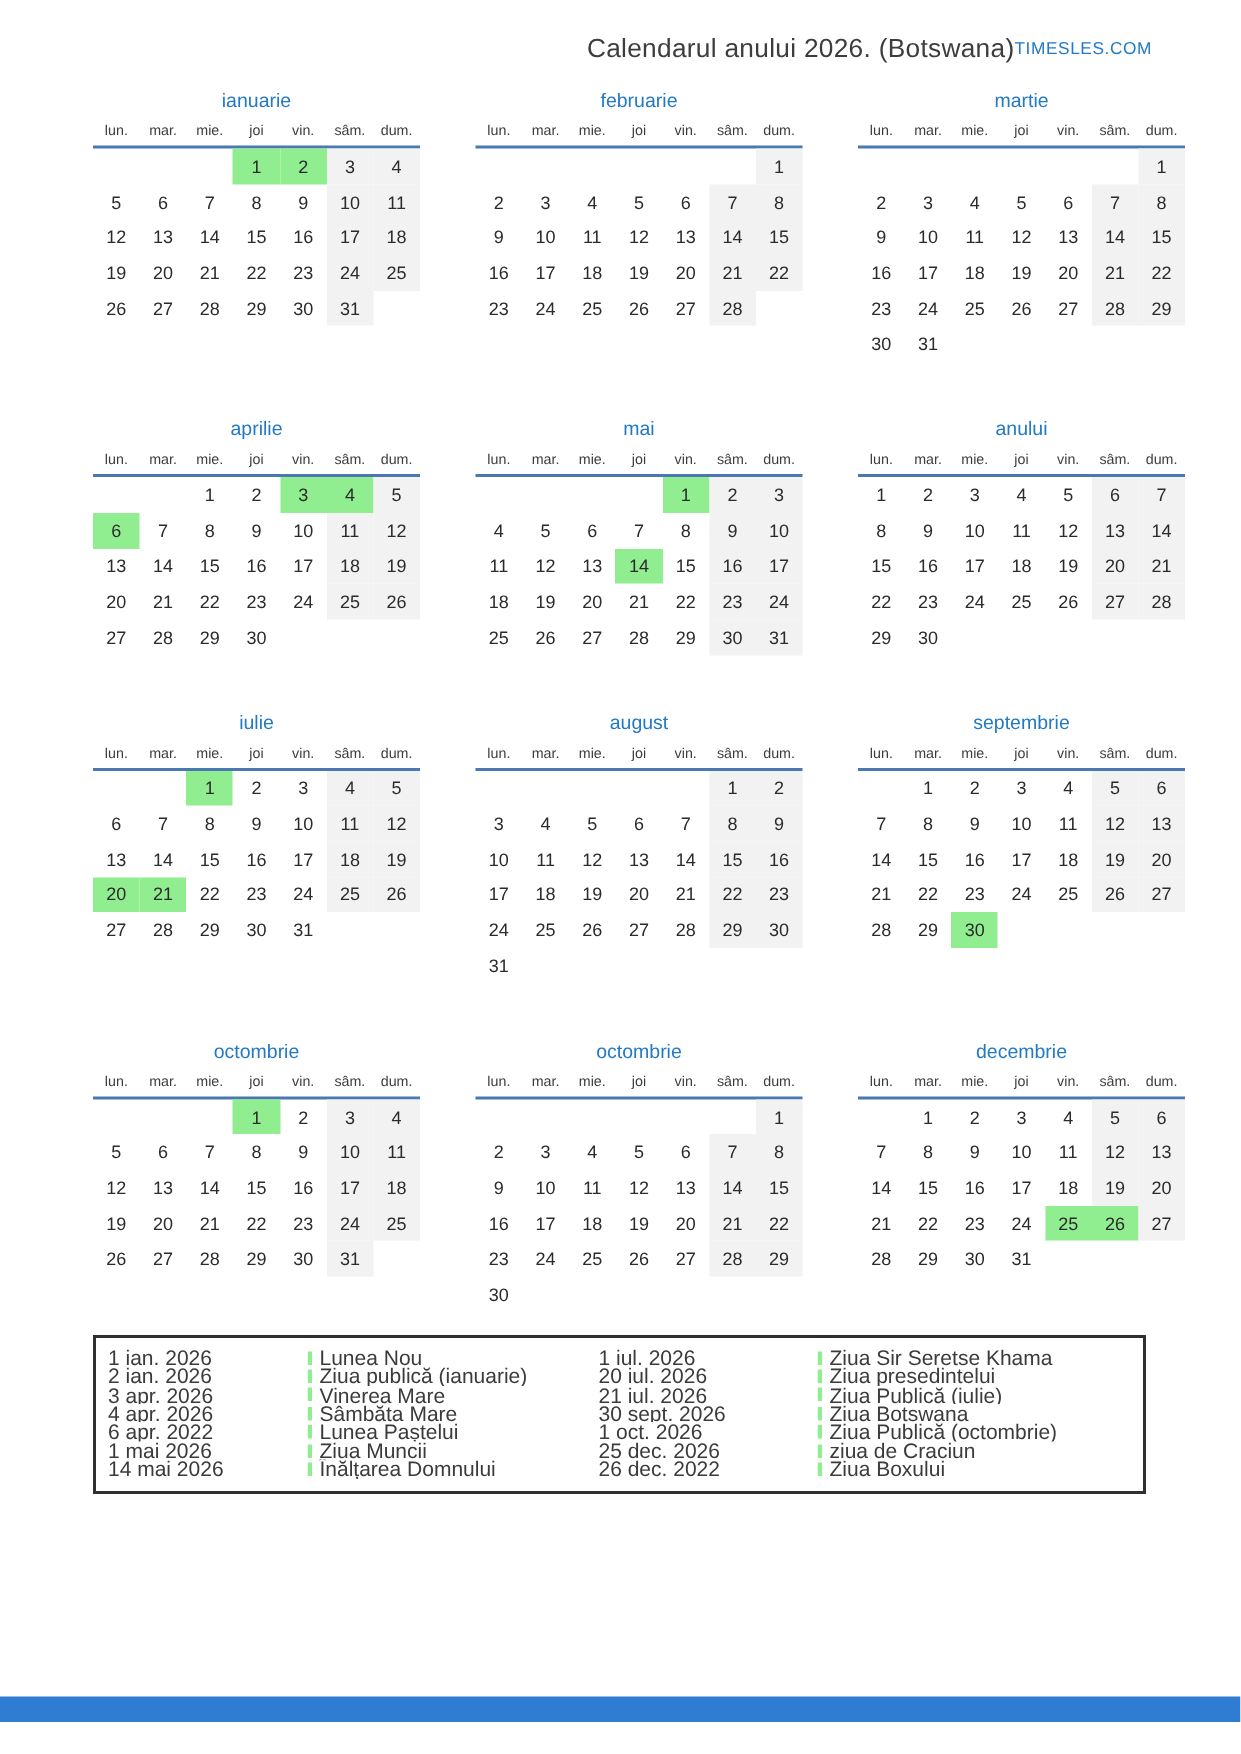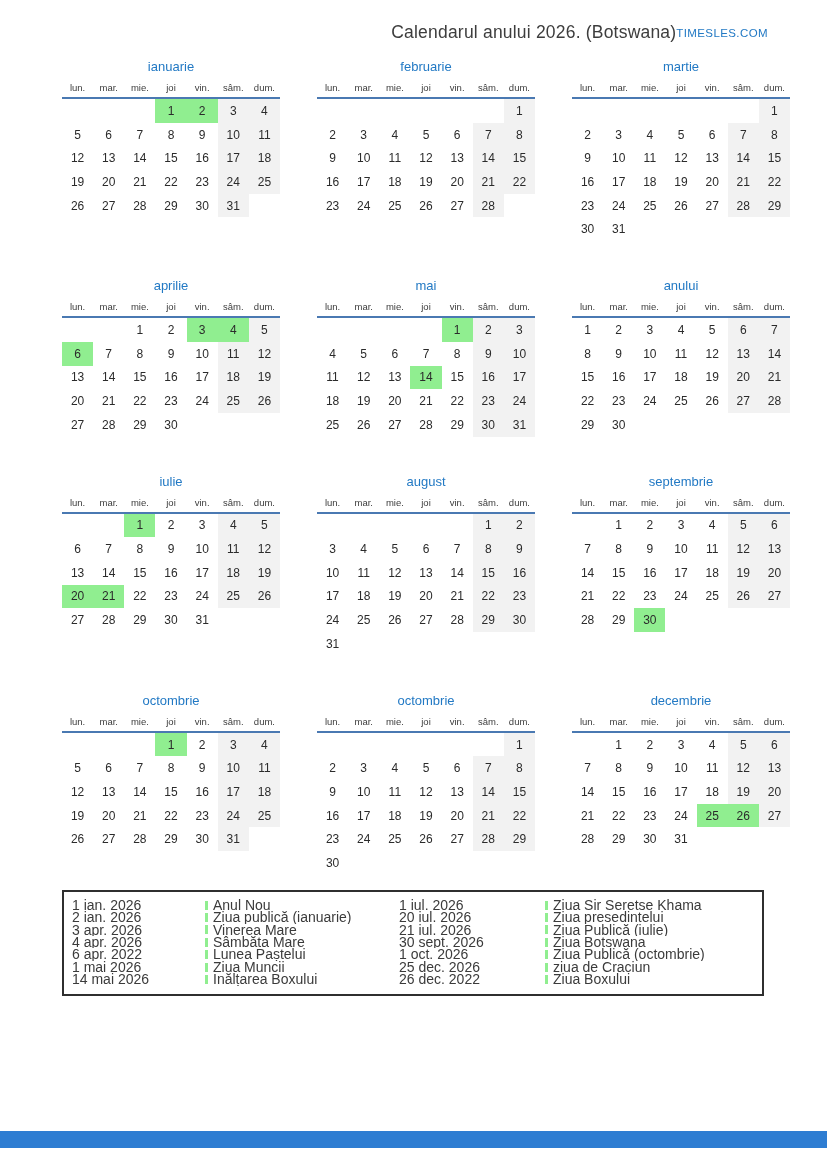--- a/index.html
+++ b/index.html
@@ -616,21 +616,21 @@
         <div class="day">30</div>
         <div class="day">31</div>
       </div>
     </div>
   </div>
 
 <div class="legend" id="legend">
     <div class="cell">1 ian. 2026</div>
     <div class="cell lname">
       <span class="bar"></span>
-      <span>Anul Nou</span>
+      <span>Lunea Nou</span>
     </div>
     <div class="cell">1 iul. 2026</div>
     <div class="cell lname">
       <span class="bar"></span>
       <span>Ziua Sir Seretse Khama</span>
     </div>
     <div class="cell">2 ian. 2026</div>
     <div class="cell lname">
       <span class="bar"></span>
       <span>Ziua publică (ianuarie)</span>
@@ -676,21 +676,21 @@
       <span>Ziua Muncii</span>
     </div>
     <div class="cell">25 dec. 2026</div>
     <div class="cell lname">
       <span class="bar"></span>
       <span>ziua de Craciun</span>
     </div>
     <div class="cell">14 mai 2026</div>
     <div class="cell lname">
       <span class="bar"></span>
-      <span>Înălțarea Boxului</span>
+      <span>Înălțarea Domnului</span>
     </div>
     <div class="cell">26 dec. 2022</div>
     <div class="cell lname">
       <span class="bar"></span>
       <span>Ziua Boxului</span>
     </div>
   </div>
 
 <div class="footer-bar"></div>
 

